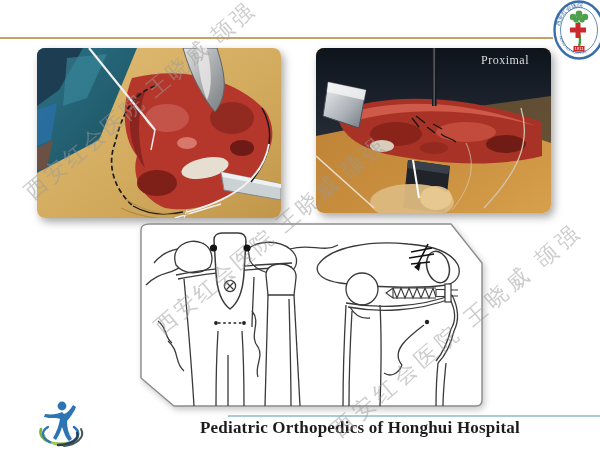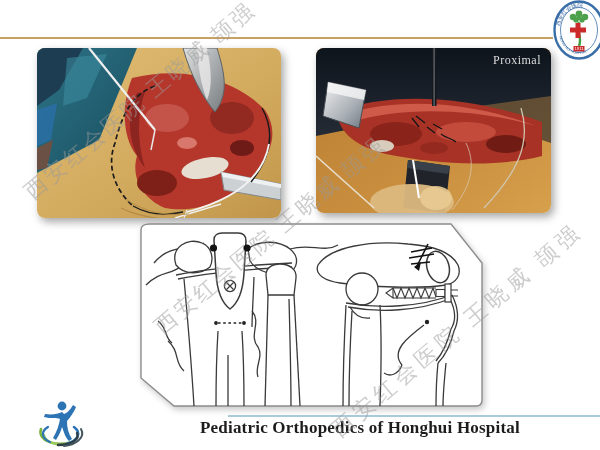--- a/index.html
+++ b/index.html
@@ -7,21 +7,21 @@
     position:relative;width:600px;height:450px;background:#ffffff;
     overflow:hidden;font-family:"Liberation Sans",sans-serif;
   }
   .top-rule{position:absolute;left:0;top:37px;width:553px;height:2px;background:#C9A063;z-index:2;}
   .emblem{position:absolute;left:551px;top:0px;width:56px;height:60px;z-index:1;}
   .photo{position:absolute;border-radius:8px;overflow:hidden;z-index:10;
          box-shadow:3px 4px 8px rgba(0,0,0,0.35);}
   .photo-left{left:37px;top:48px;width:244px;height:170px;}
   .photo-right{left:316px;top:48px;width:235px;height:165px;}
   .photo svg{display:block;width:100%;height:100%;}
-  .proximal-label{position:absolute;top:5px;right:10px;color:#dcdcdc;
+  .proximal-label{position:absolute;top:5px;right:22px;color:#dcdcdc;
     font-family:"Liberation Serif",serif;font-size:12px;letter-spacing:.5px;z-index:11;}
   .diagram{position:absolute;left:140px;top:223px;width:343px;height:184px;z-index:10;}
   .diagram svg{display:block;width:100%;height:100%;filter:drop-shadow(2px 3px 3px rgba(0,0,0,0.22));}
   .footer-rule{position:absolute;left:228px;top:415px;width:372px;height:2px;background:#A9CBD8;z-index:10;}
   .footer-text{position:absolute;left:200px;top:418px;width:396px;
     font-family:"Liberation Serif",serif;font-weight:bold;font-size:17px;color:#1c1c1c;
     letter-spacing:.2px;z-index:10;}
   .footer-logo{position:absolute;left:28px;top:400px;width:62px;height:48px;z-index:10;}
   .watermark{position:absolute;z-index:30;font-size:22px;letter-spacing:3px;
     color:#9a9a9a;opacity:.5;white-space:nowrap;transform-origin:0 50%;

